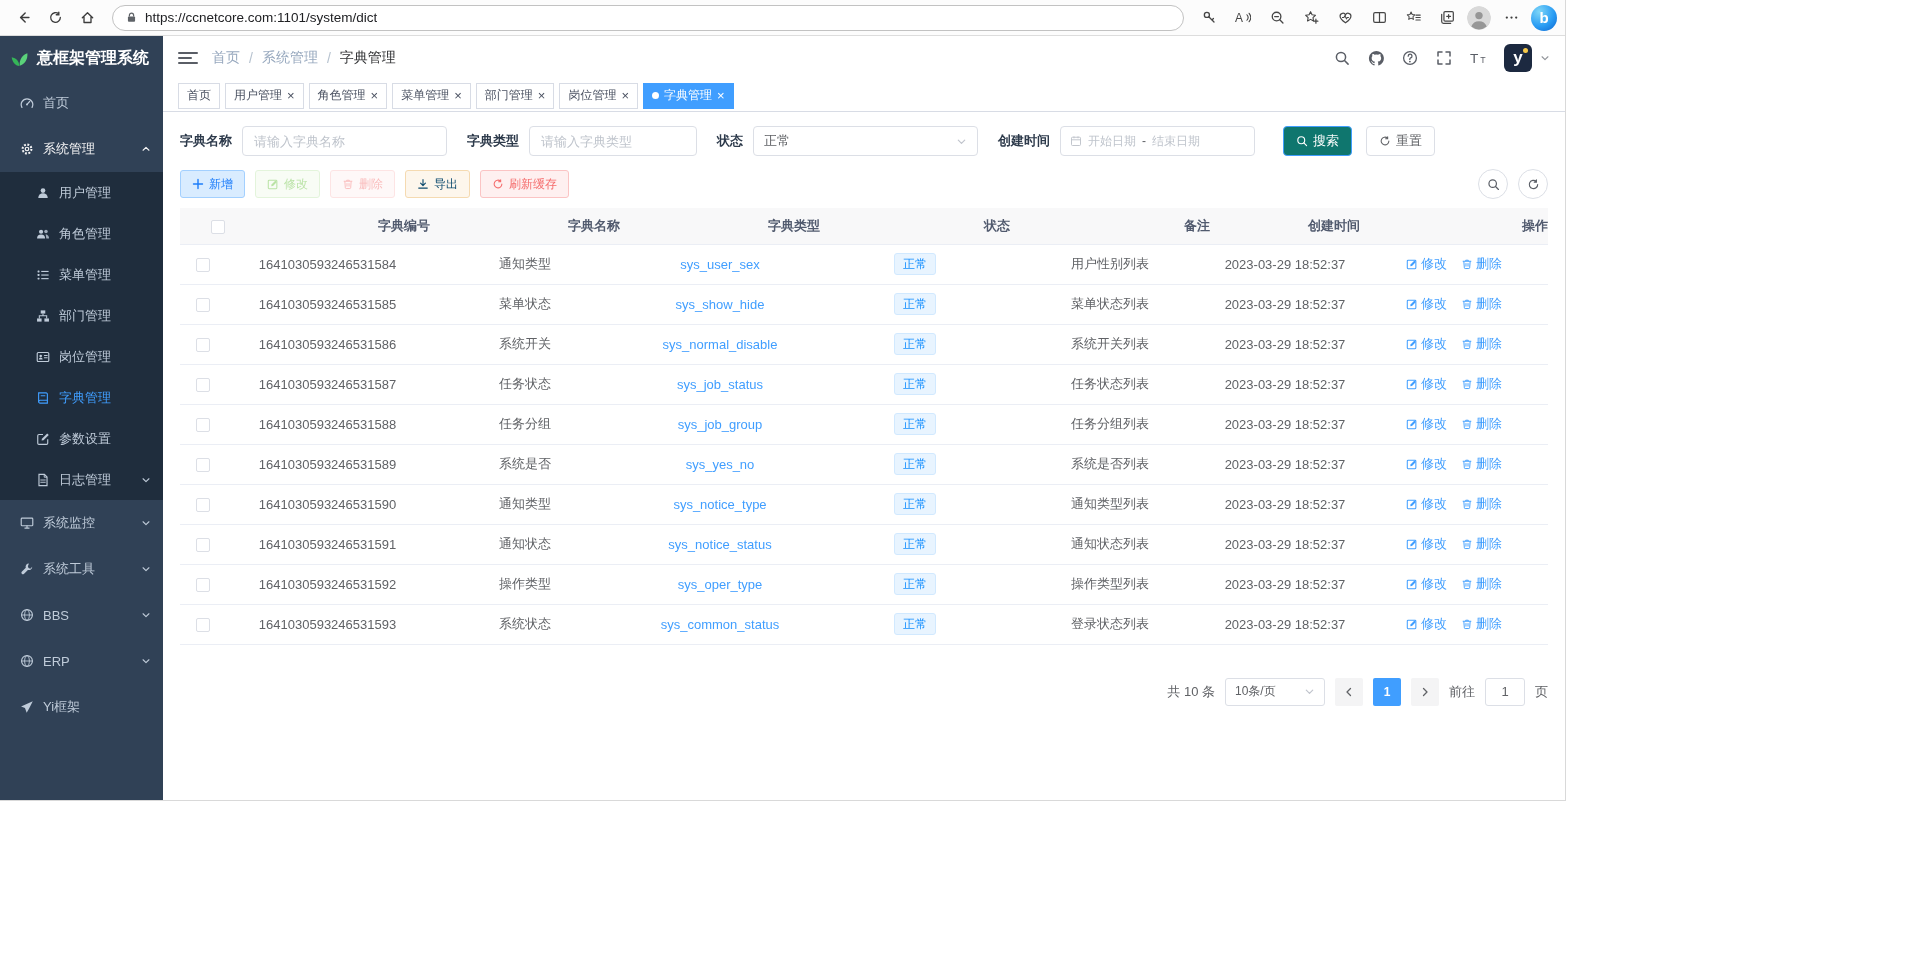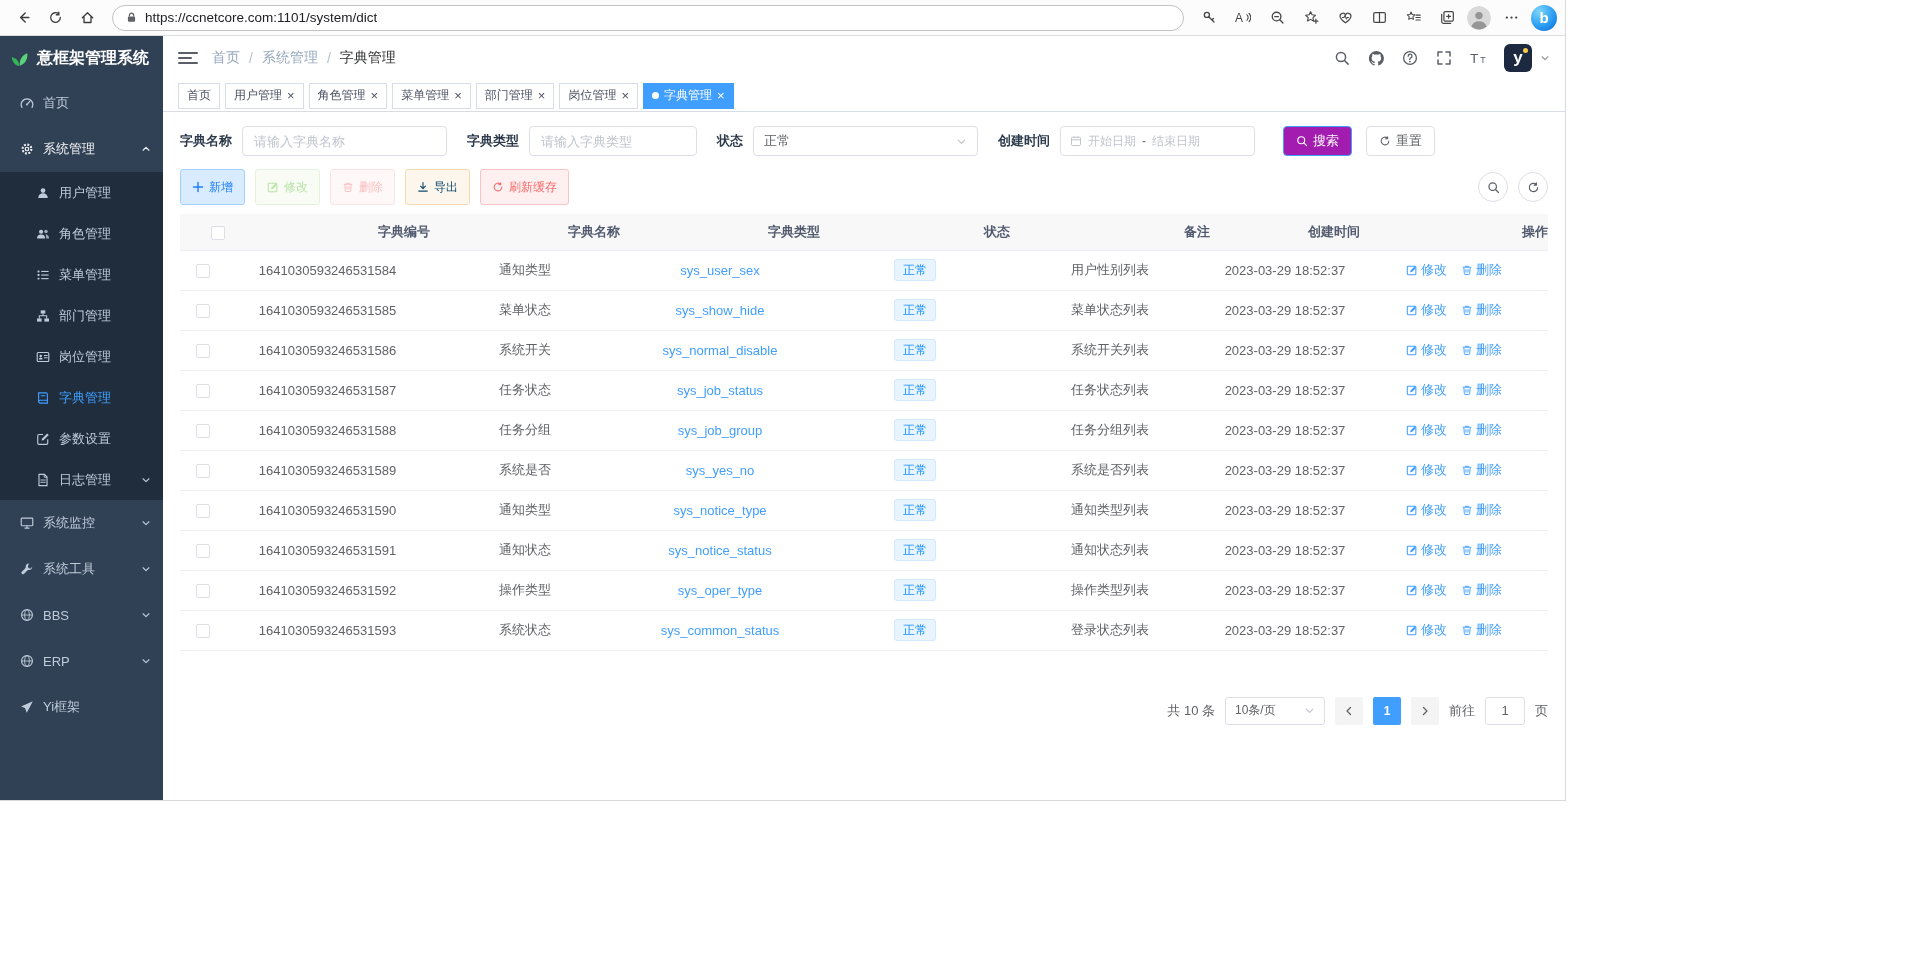--- a/index.html
+++ b/index.html
@@ -62,43 +62,43 @@
 .el-input{height:30px;border:1px solid #dcdfe6;border-radius:4px;padding:0 11px;font-size:13px;color:#606266;outline:none;font-family:inherit;background:#fff}
 .el-input::placeholder{color:#bfc4cc}
 .w205{width:205px}.w200{width:168px}
 .el-select{width:225px;height:30px;border:1px solid #dcdfe6;border-radius:4px;display:flex;align-items:center;justify-content:space-between;padding:0 10px;font-size:13px;color:#606266;cursor:pointer;background:#fff}
 .caret{color:#c0c4cc;font-size:11px}
 .date-range{width:195px;height:30px;border:1px solid #dcdfe6;border-radius:4px;display:flex;align-items:center;gap:6px;padding:0 9px;background:#fff;font-size:12px;color:#bfc4cc;cursor:pointer;white-space:nowrap}
 .date-range .ic{color:#c0c4cc;font-size:12px}
 .date-sep{color:#606266}
 .btn{display:inline-flex;align-items:center;gap:5px;height:30px;padding:0 12px;border-radius:4px;font-size:13px;border:1px solid #dcdfe6;background:#fff;color:#606266;cursor:pointer;font-family:inherit;white-space:nowrap}
 .btn .ic{font-size:12px}
-.btn-primary{background:#a21caf;border-color:#409eff;color:#fff}
+.btn-primary{background:#0f766e;border-color:#409eff;color:#fff}
 .search-btn{margin-right:14px;margin-left:8px}
 .toolbar{display:flex;align-items:center;margin-bottom:9px}
-.btn-sm{height:36px;font-size:12px;padding:13px 11px;margin-right:10px;border-radius:3px}
+.btn-sm{height:28px;font-size:12px;padding:13px 11px;margin-right:10px;border-radius:3px}
 .plain-blue{background:#d9ecff;border-color:#a3d0ff;color:#1d7dfa}
 .plain-green{background:#f0f9eb;border-color:#c2e7b0;color:#67c23a}
 .plain-red{background:#fef0f0;border-color:#fbc4c4;color:#f56c6c}
 .plain-orange{background:#fdf6ec;border-color:#f5dab1;color:#0c4a6e}
 .disabled{opacity:.45;cursor:not-allowed}
 .toolbar-spacer{flex:1}
 .circle-btn{width:30px;height:30px;border-radius:50%;border:1px solid #dcdfe6;background:#fff;display:flex;align-items:center;justify-content:center;color:#5a5e66;font-size:13px;cursor:pointer;margin-left:10px;flex-shrink:0}
 
 table.dict-table{width:100%;border-collapse:collapse;table-layout:fixed}
 .dict-table th{background:#f8f8f9;height:36px;font-size:13px;font-weight:bold;color:#515a6e;text-align:right;border-bottom:1px solid #ebeef5}
 .dict-table td{height:40px;font-size:13px;color:#606266;text-align:center;border-bottom:1px solid #ebeef5;white-space:nowrap;overflow:hidden;text-overflow:ellipsis}
 .type-link{color:#409eff;cursor:pointer;text-decoration:none}
 .status-chip{display:inline-block;background:#e8f4ff;border:1px solid #d1e9ff;color:#1890ff;font-size:12px;height:22px;line-height:20px;padding:0 8px;border-radius:3px}
 .row-actions{display:inline-flex;align-items:center;gap:14px}
 .action-link{display:inline-flex;align-items:center;gap:3px;color:#409eff;font-size:13px;cursor:pointer;text-decoration:none}
 .action-link .ic{font-size:12px}
 .checkbox{display:inline-block;width:14px;height:14px;border:1px solid #dcdfe6;border-radius:2px;background:#fff;vertical-align:middle;cursor:pointer}
 
-.pagination{display:flex;align-items:center;justify-content:flex-end;gap:10px;margin-top:46px;font-size:13px;color:#606266}
+.pagination{display:flex;align-items:center;justify-content:flex-end;gap:10px;margin-top:33px;font-size:13px;color:#606266}
 .page-size-select{width:100px;height:28px;border:1px solid #dcdfe6;border-radius:3px;display:flex;align-items:center;justify-content:space-between;padding:0 9px;font-size:12px;color:#606266;background:#fff;cursor:pointer}
 .pg-btn{min-width:28px;height:28px;background:#f4f4f5;border-radius:2px;display:flex;align-items:center;justify-content:center;color:#606266;font-size:12px;cursor:pointer}
 .pg-btn.active{background:#409eff;color:#fff;font-weight:bold}
 .goto-input{width:40px;height:28px;border:1px solid #dcdfe6;border-radius:3px;text-align:center;font-size:13px;color:#606266;outline:none;font-family:inherit}
 </style>
 </head>
 <body>
 
 <div class="window">
 

